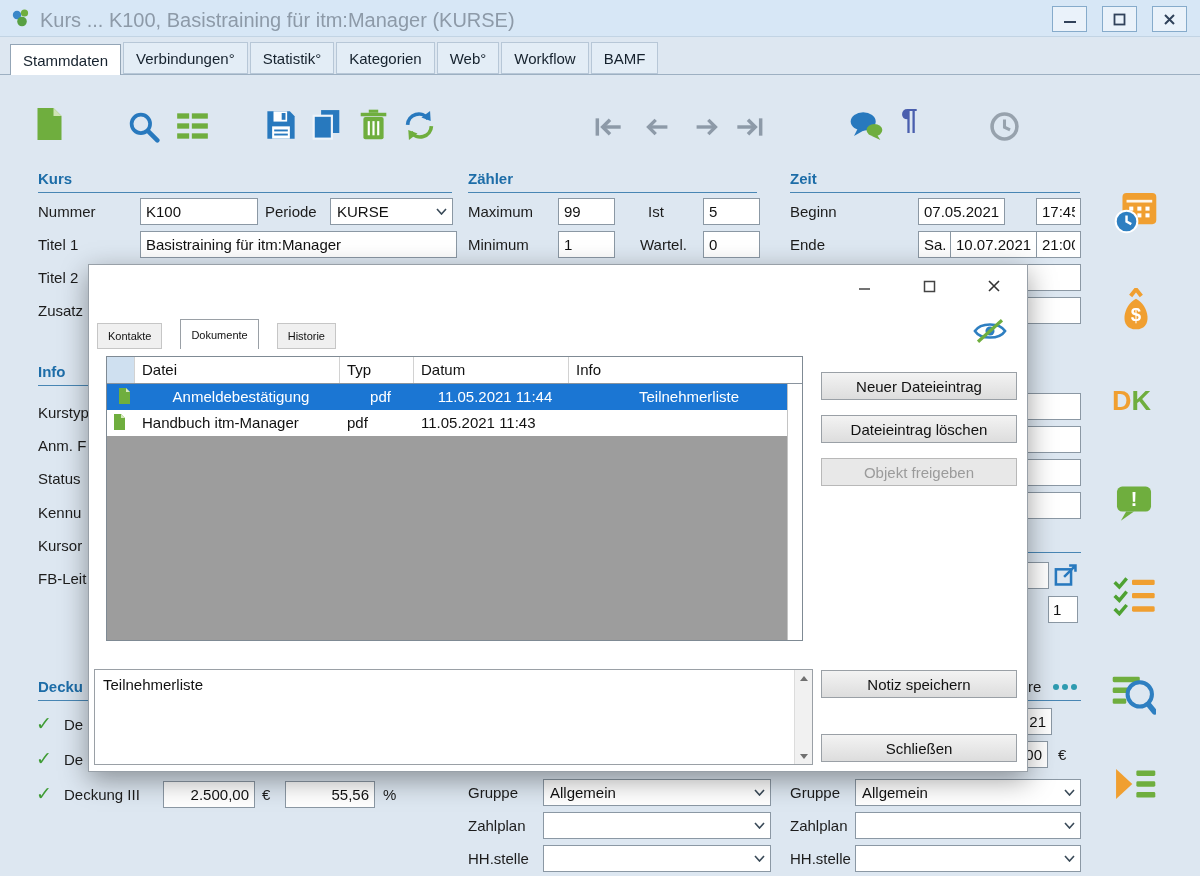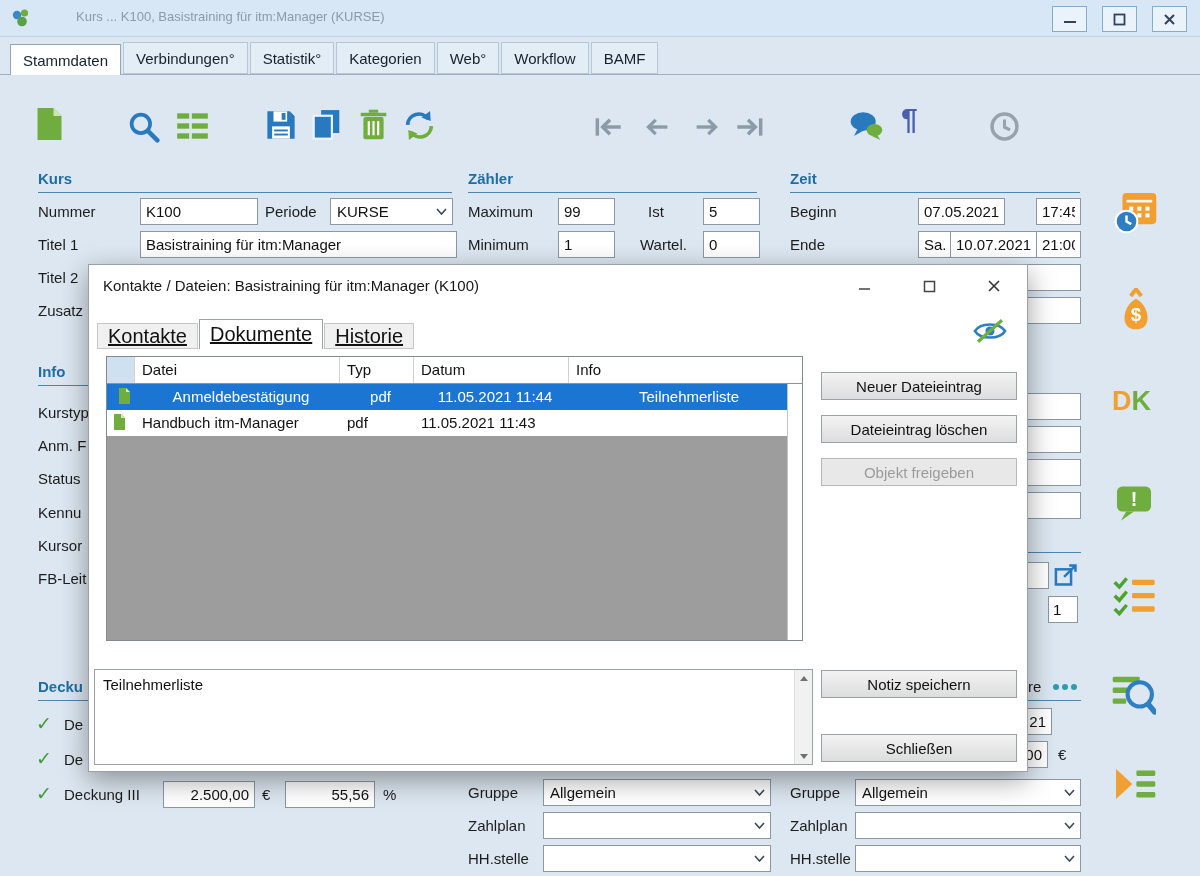--- a/index.html
+++ b/index.html
@@ -14,39 +14,39 @@
   .fld.r{text-align:right;}
   .combo{position:absolute;box-sizing:border-box;height:27px;border:1px solid #8b98a4;background:#fff;
          display:flex;align-items:center;padding:0 5px 0 6px;font-size:15px;color:#111;cursor:default;}
   .combo .ct{flex:1;overflow:hidden;white-space:nowrap;}
   .btn{position:absolute;box-sizing:border-box;background:linear-gradient(#f3f3f3,#dddddd);
        border:1px solid #9aa0a6;font:15px "Liberation Sans","DejaVu Sans",sans-serif;color:#111;
        display:flex;align-items:center;justify-content:center;cursor:pointer;}
   .btn.disabled{background:#e8e8e8;color:#9b9b9b;border-color:#b8b8b8;cursor:default;}
   
   #titlebar{position:absolute;left:0;top:0;width:1200px;height:36px;background:#d7e7f6;border-bottom:1px solid #c2d4e4;}
-  #title-text{position:absolute;left:40px;top:9px;font-size:13px;color:#8d9aa8;white-space:nowrap;margin-left:36px;}
+  #title-text{position:absolute;left:40px;top:9px;font-size:20px;color:#8d9aa8;white-space:nowrap;}
   .winbtn{position:absolute;top:6px;width:33px;height:24px;background:#eaf2fa;border:1px solid #86abcb;
           display:flex;align-items:center;justify-content:center;cursor:pointer;}
   
   #tabbar{position:absolute;left:10px;top:44px;height:31px;display:flex;align-items:flex-end;z-index:2;}
   .tab{box-sizing:border-box;height:32px;margin:0 2px 1px 0;padding:0 12px;display:flex;align-items:center;
        font-size:15px;color:#15212d;background:#e3edf6;border:1px solid #b7c7d7;cursor:pointer;white-space:nowrap;}
   .tab.active{height:31px;margin-bottom:0;background:#fff;border:1px solid #93a5b6;border-bottom:none;}
   #tabline{position:absolute;left:0;top:74px;width:1200px;height:0;border-top:1px solid #9db0c2;z-index:1;}
   .tbicon{position:absolute;cursor:pointer;line-height:0;}
   .check{position:absolute;font-size:19px;font-weight:bold;color:#3f9c35;}
   
   #dialog{position:absolute;left:88px;top:264px;width:938px;height:506px;background:#fff;
           border:1px solid #98a0a8;box-shadow:0 8px 26px rgba(0,0,0,.38);z-index:10;}
   #dlg-title{position:absolute;left:14px;top:12px;font-size:15px;color:#161616;white-space:nowrap;}
   .dlgbtn{position:absolute;top:8px;width:36px;height:26px;display:flex;align-items:center;justify-content:center;cursor:pointer;}
   #dlg-tabs{position:absolute;left:8px;top:54px;height:30px;display:flex;align-items:flex-end;}
-  .dtab{box-sizing:border-box;height:26px;margin-right:1px;padding:0 10px;display:flex;align-items:center;
-        font-size:20px;color:#111;background:#f0f0f0;border:1px solid #c6c6c6;cursor:pointer;text-decoration:underline;}
+  .dtab{box-sizing:border-box;height:26px;margin-right:18px;padding:0 10px;display:flex;align-items:center;
+        font-size:11px;color:#111;background:#f0f0f0;border:1px solid #c6c6c6;cursor:pointer;}
   .dtab.active{height:30px;background:#fff;border:1px solid #9aa0a6;border-bottom:none;}
   #dlg-table{position:absolute;left:17px;top:91px;width:697px;height:285px;border:1px solid #7f8a94;
              background:#9d9d9d;box-sizing:border-box;}
   .thead,.trow{display:grid;grid-template-columns:28px 205px 74px 155px 1fr;}
   .thead{height:27px;background:#fff;border-bottom:1px solid #8a949e;box-sizing:border-box;}
   .th{font-size:15px;color:#111;padding:4px 12px 0 7px;border-right:1px solid #d2d2d2;box-sizing:border-box;overflow:hidden;}
   .th.ic{background:#cfe0f0;}
   .trow{height:26px;background:#fff;font-size:15px;color:#111;cursor:default;}
   .trow.sel{background:#1b76d3;color:#fff;text-align:center;}
   .td{padding:4px 0 0 7px;overflow:hidden;white-space:nowrap;box-sizing:border-box;}
@@ -403,21 +403,20 @@
       <path d="M3 5 L15 16 L3 27 z" fill="#f09f30"></path>
       <g fill="#6fae3e">
           <rect x="18" y="6" width="14" height="4" rx="1"></rect>
           <rect x="18" y="14" width="14" height="4" rx="1"></rect>
           <rect x="18" y="22" width="14" height="4" rx="1"></rect>
         </g>
     </svg>
   </span>
 
   <div id="dialog">
-    <div id="dlg-title">Kontakte / Dateien: Basistraining für itm:Manager  (K100)</div>
     <div class="dlgbtn" style="left:757px;">
       <svg width="13" height="13" viewBox="0 0 13 13">
           <line x1="1" y1="9" x2="12" y2="9" stroke="#444" stroke-width="1.5"></line>
         </svg>
     </div>
     <div class="dlgbtn" style="left:822px;">
       <svg width="13" height="13" viewBox="0 0 13 13">
           <rect x="1.5" y="1.5" width="10" height="10" fill="none" stroke="#444" stroke-width="1.5"></rect>
         </svg>
     </div>

